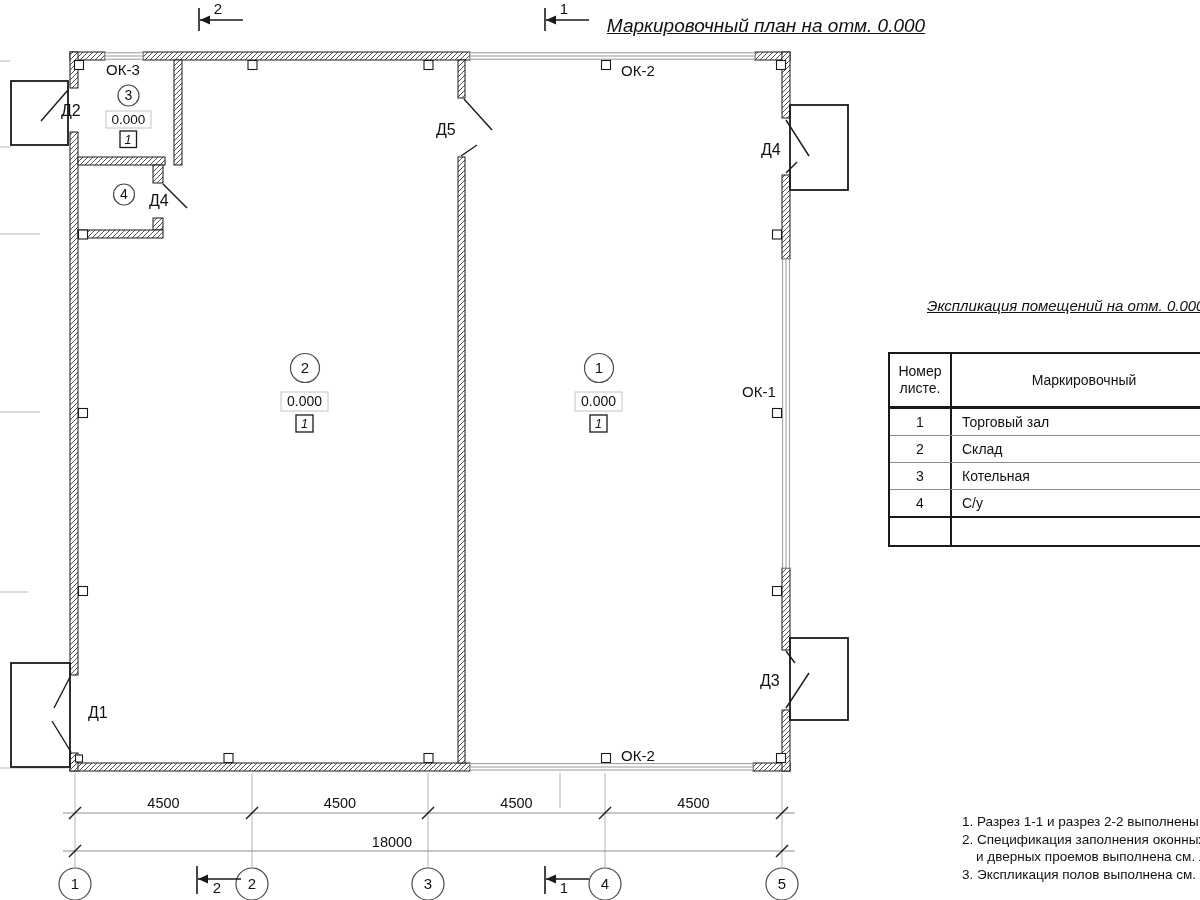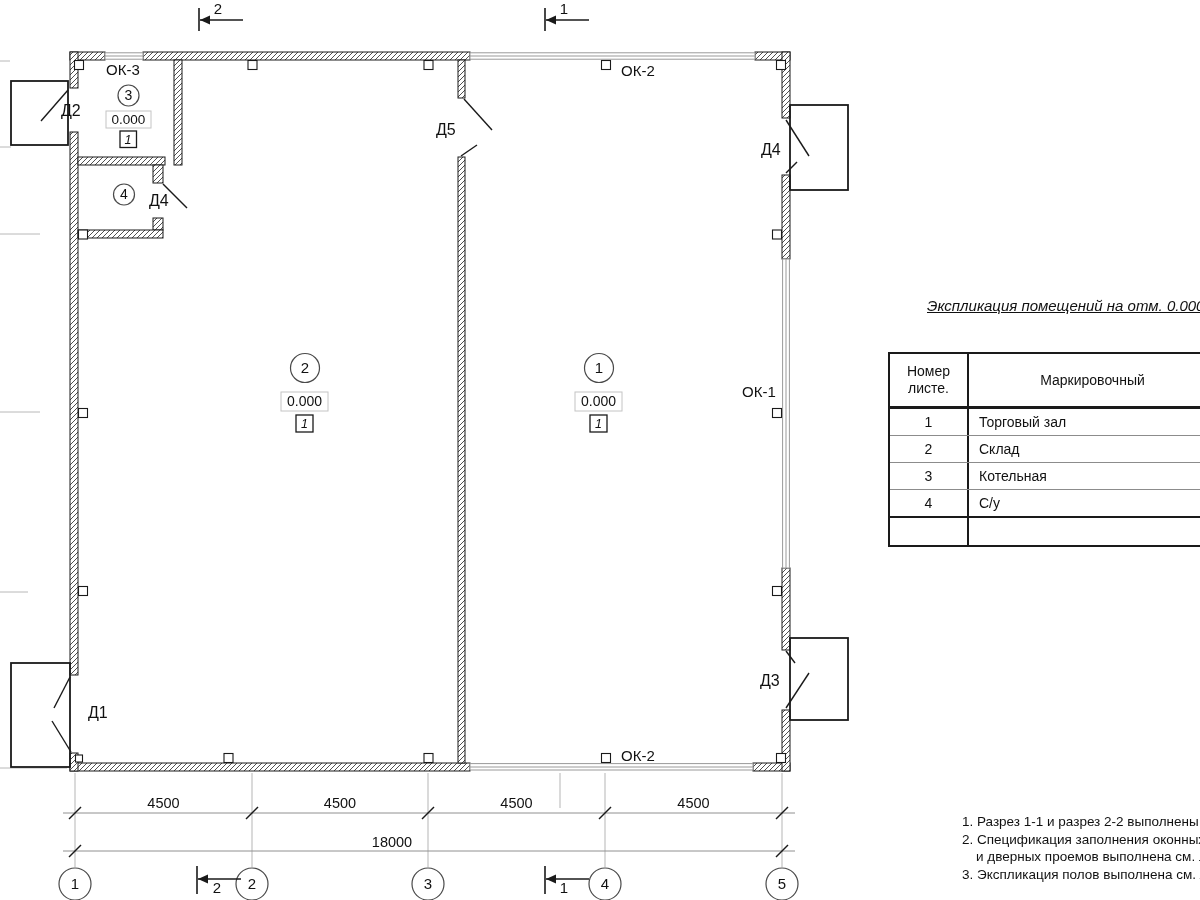--- a/index.html
+++ b/index.html
@@ -14,21 +14,21 @@
   
   .plan-title{position:absolute;left:600px;top:15px;width:332px;text-align:center;
               font-size:19px;font-style:italic;text-decoration:underline;white-space:nowrap;}
   
   .spec-title{position:absolute;left:927px;top:297px;font-size:15px;font-style:italic;
               text-decoration:underline;white-space:nowrap;}
   .spec{position:absolute;left:888px;top:352px;width:330px;height:195px;
         border:2px solid #1a1a1a;box-sizing:border-box;background:#fff;font-size:14px;}
   .spec-row{display:flex;box-sizing:border-box;}
   .spec-head{height:55px;border-bottom:3px solid #1a1a1a;}
-  .c1{width:79px;flex:none;border-right:2px solid #1a1a1a;text-align:center;box-sizing:border-box;}
+  .c1{width:62px;flex:none;border-right:2px solid #1a1a1a;text-align:center;box-sizing:border-box;}
   .c2{flex:1;box-sizing:border-box;}
   .spec-head .c1{padding-top:9px;line-height:17px;}
   .spec-head .c2{display:flex;align-items:center;justify-content:center;}
   .r{height:27px;border-bottom:1px solid #8c8c8c;}
   .r .c1{line-height:26px;}
   .r .c2{line-height:26px;padding-left:10px;}
   .r.last{border-bottom:2px solid #1a1a1a;height:28px;}
   .r.empty{border-bottom:none;height:29px;}
   
   .notes{position:absolute;left:962px;top:813px;font-size:13.5px;line-height:17.6px;white-space:nowrap;}
@@ -224,20 +224,21 @@
     <polygon points="546,879 556,874.5 556,883.5"></polygon>
   </g>
   <g>
     <text x="218" y="14" text-anchor="middle" class="circnum">2</text>
     <text x="564" y="14" text-anchor="middle" class="circnum">1</text>
     <text x="217" y="893" text-anchor="middle" class="circnum">2</text>
     <text x="564" y="893" text-anchor="middle" class="circnum">1</text>
   </g>
 </svg>
 
+<div class="plan-title">Маркировочный план на отм. 0.000</div>
 
 <div class="spec-title">Экспликация помещений на отм. 0.000</div>
 
 <div class="spec">
   <div class="spec-row spec-head">
     <div class="c1">
       <div>Номер</div>
       <div>листе.</div>
     </div>
     <div class="c2">

